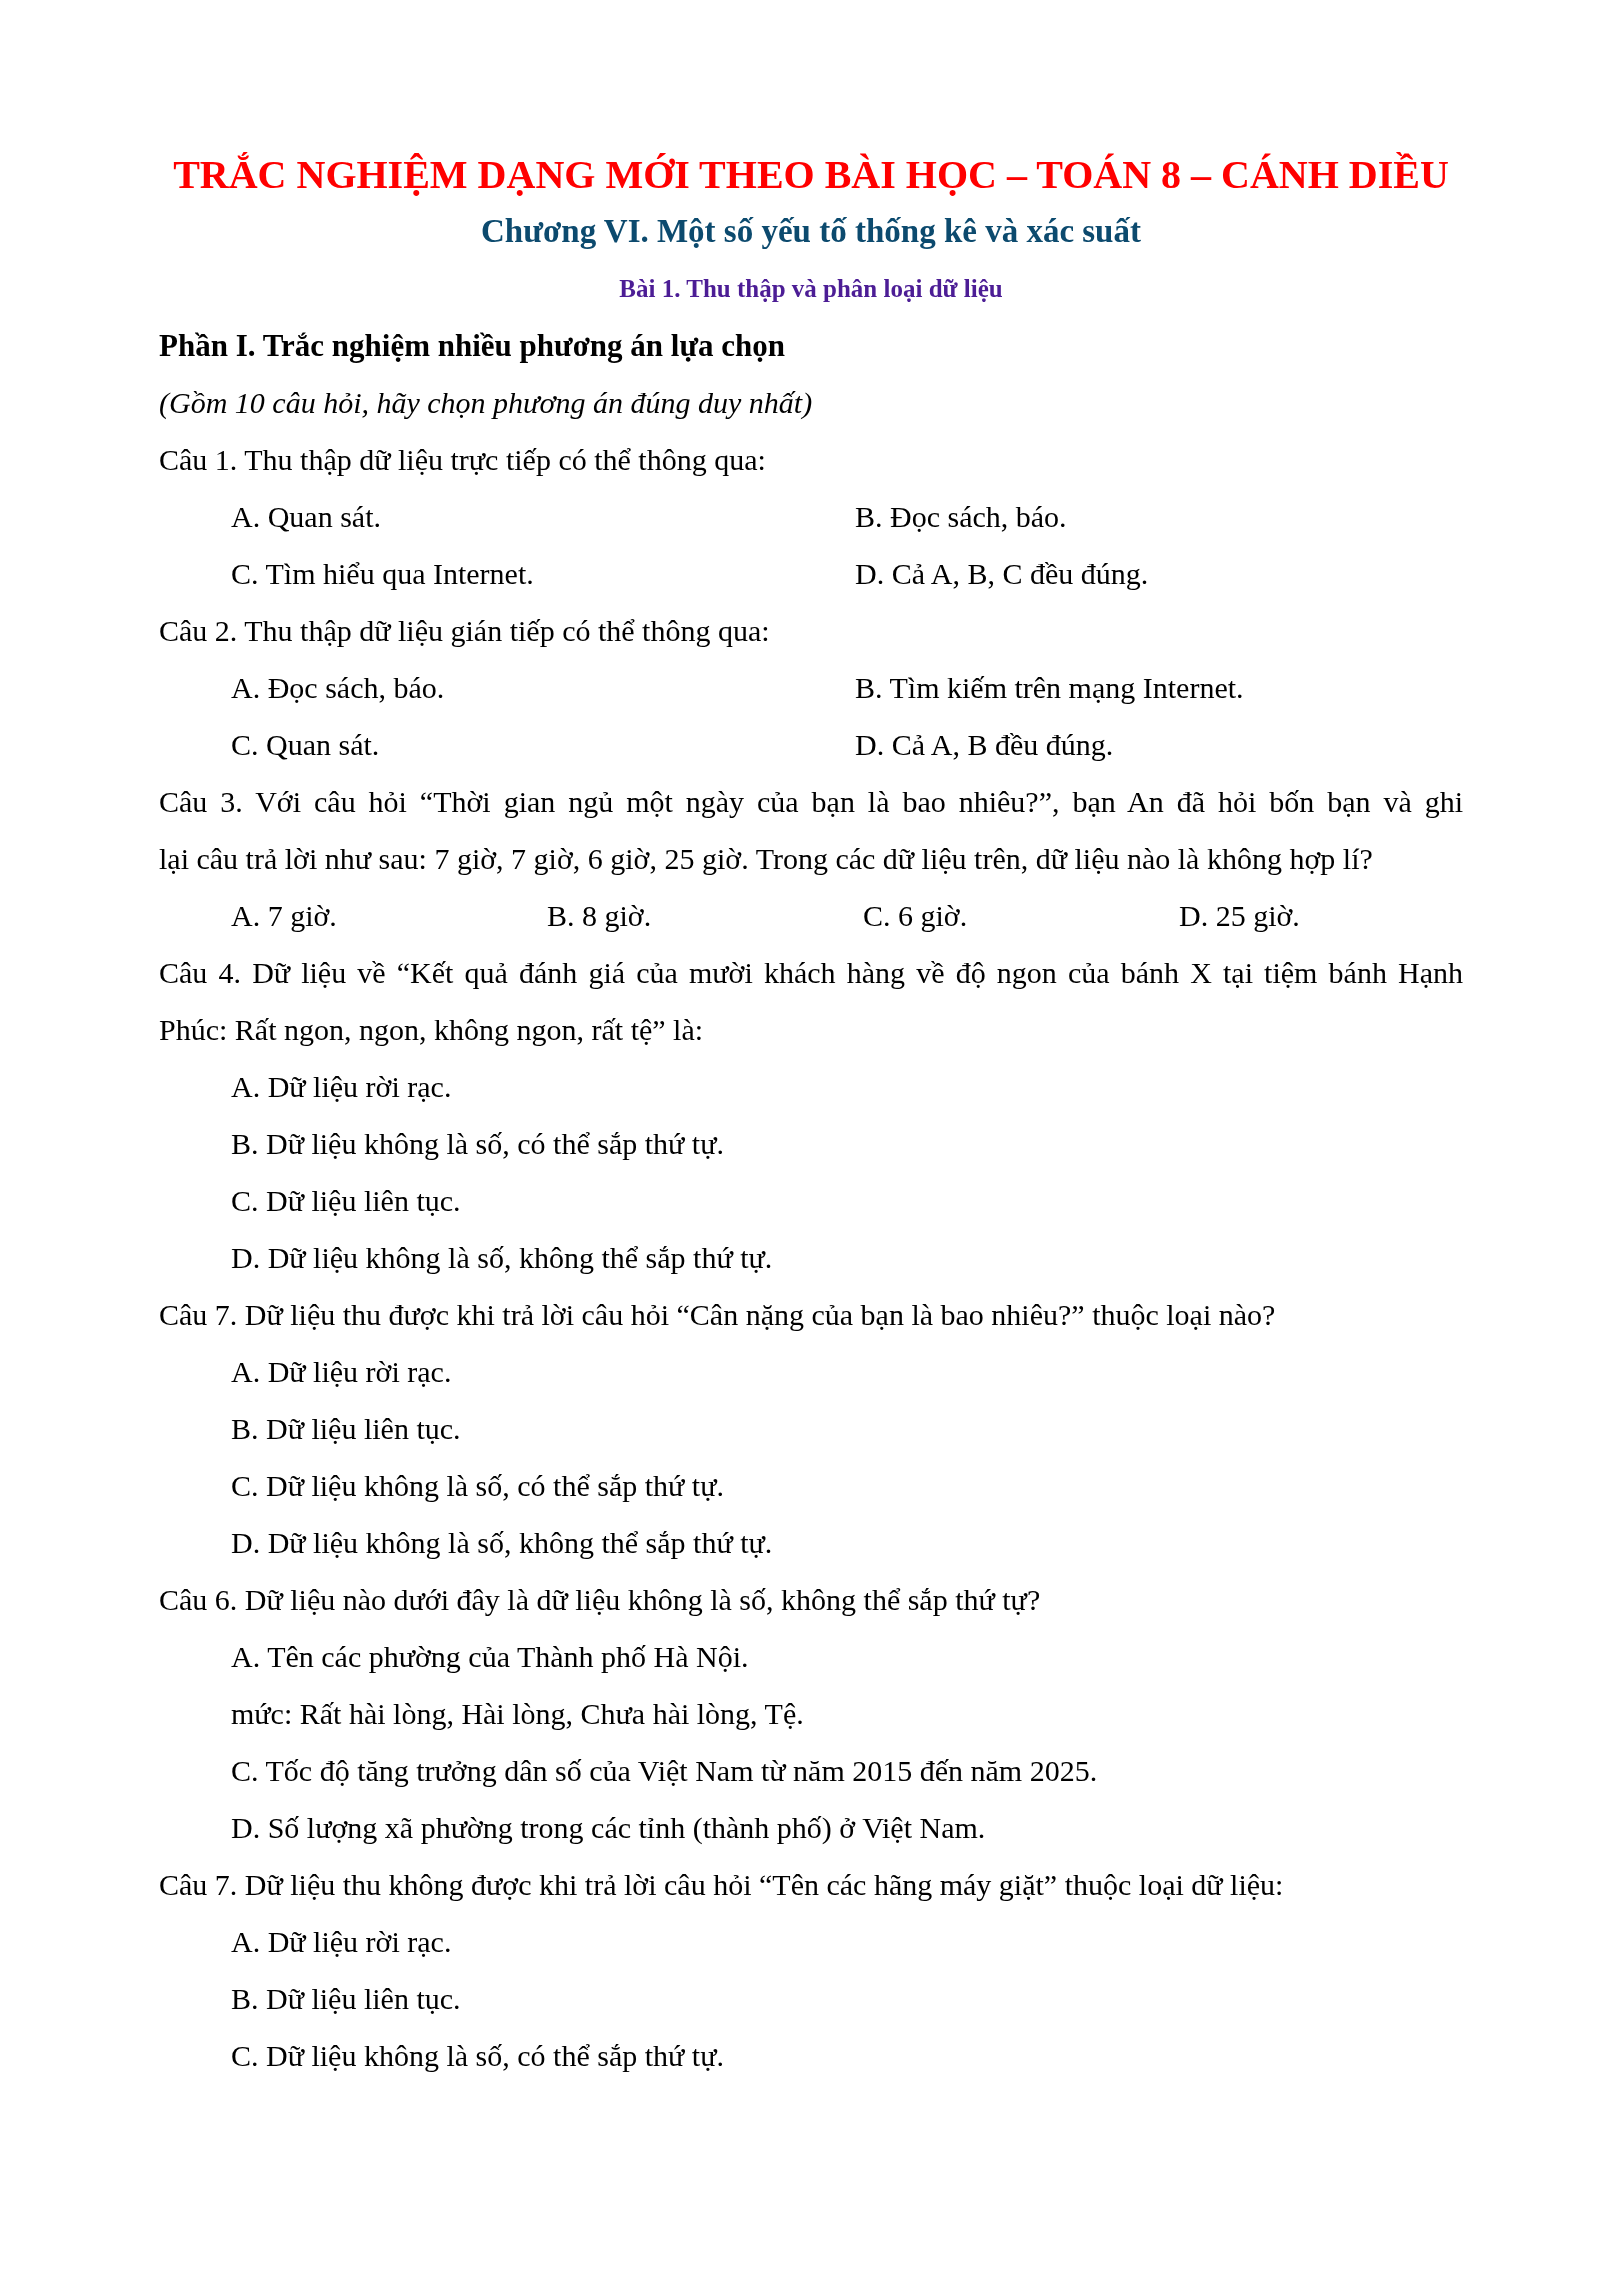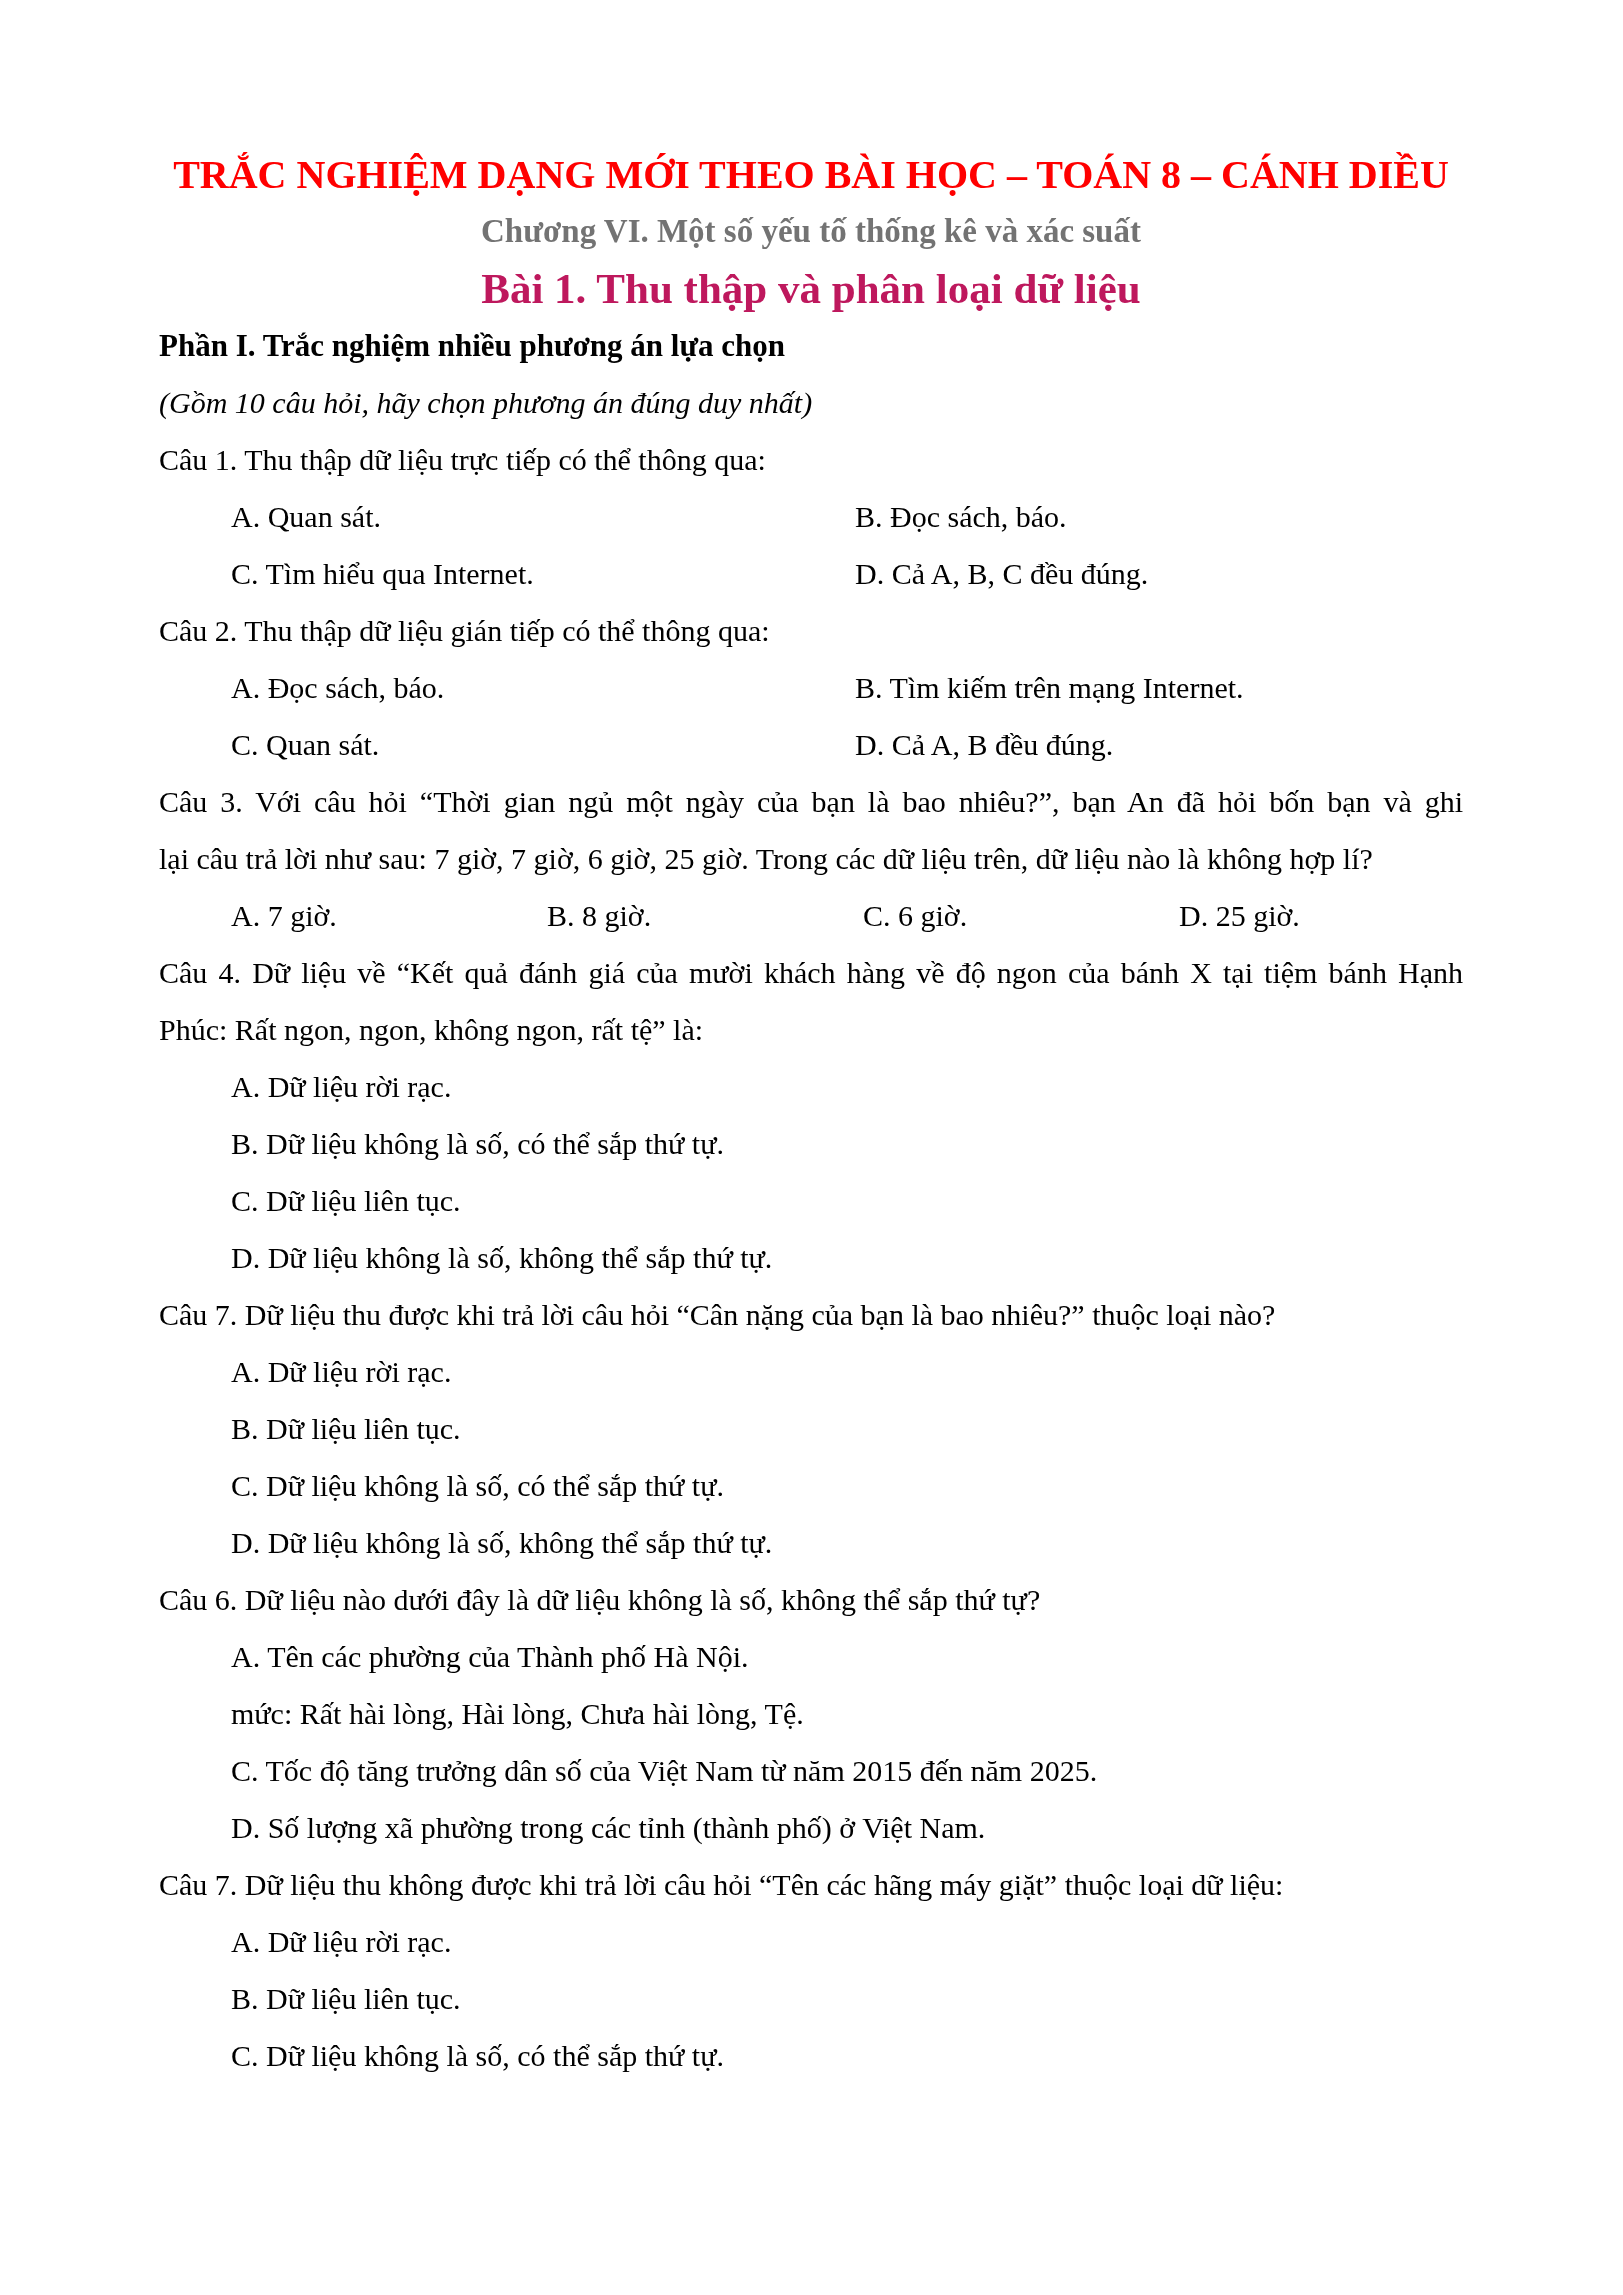--- a/index.html
+++ b/index.html
@@ -11,22 +11,22 @@
     box-sizing: border-box;
     padding: 146px 160px 0 159px;
     font-family: "Liberation Serif", "DejaVu Serif", serif;
     font-size: 30px;
     color: #000000;
     overflow: hidden;
   }
   .ln { line-height: 57px; height: 57px; white-space: nowrap; }
   .center { text-align: center; }
   .title   { font-size: 40px; font-weight: bold; color: #FF0000; }
-  .chapter { font-size: 33px; font-weight: bold; color: #737373; }
-  .lesson  { font-size: 43px; font-weight: bold; color: #be185d; }
+  .chapter { font-size: 33px; font-weight: bold; color: #0c4a6e; }
+  .lesson  { font-size: 25px; font-weight: bold; color: #4c1d95; }
   .part    { font-size: 31px; font-weight: bold; }
   .note    { font-style: italic; }
   .indent  { padding-left: 72px; }
   
   .jfull { white-space: normal; text-align: justify; text-align-last: justify; height: 57px; overflow: hidden; }
   
   .c2 { display: inline-block; width: 624px; }
   .c4 { display: inline-block; width: 316px; }
   b { font-weight: normal; }
 </style>

